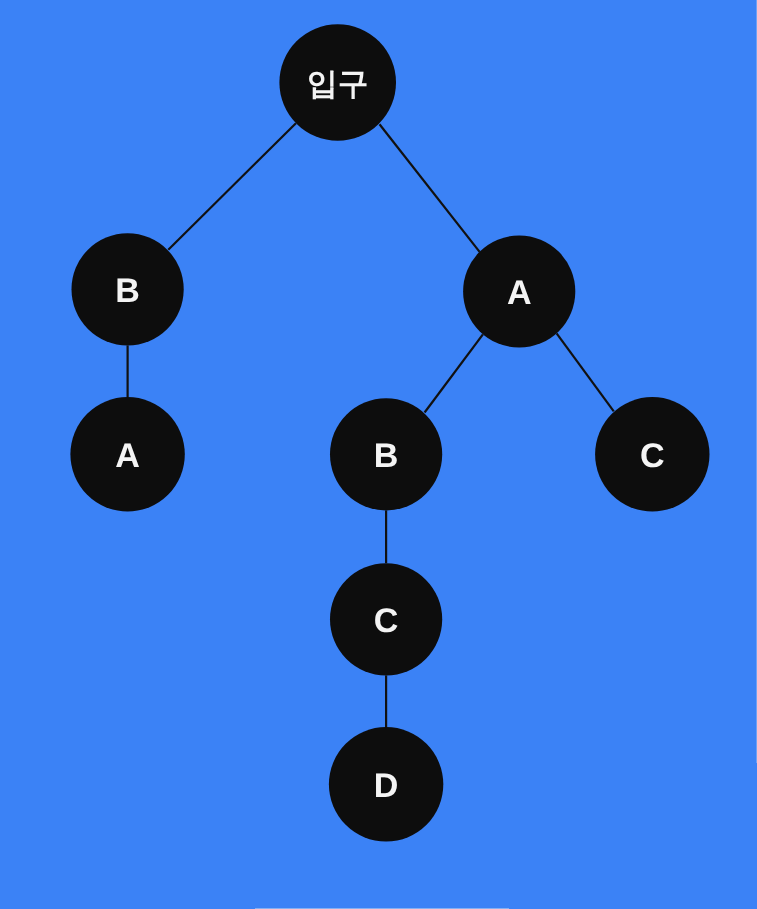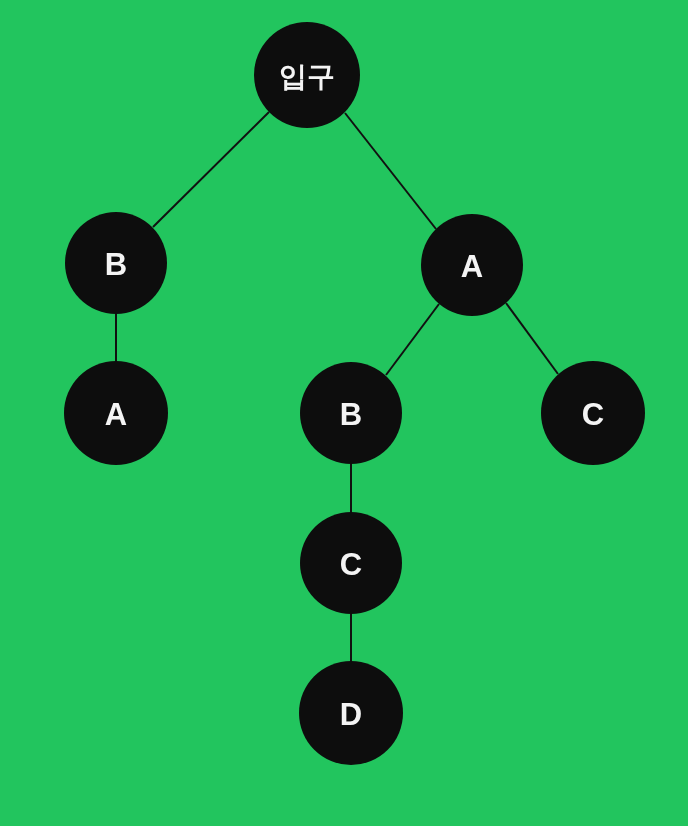--- a/index.html
+++ b/index.html
@@ -11,21 +11,21 @@
     width: 688px;
     height: 826px;
     background: #f0f0f0;
     font-family: "Liberation Sans", sans-serif;
     overflow: hidden;
   }
   #diagram-root {
     position: relative;
     width: 688px;
     height: 826px;
-    background: #22c55e;
+    background: #3b82f6;
   }
   #tree-svg {
     position: absolute;
     top: 0;
     left: 0;
     width: 688px;
     height: 826px;
     display: block;
   }
   .edge-line {

